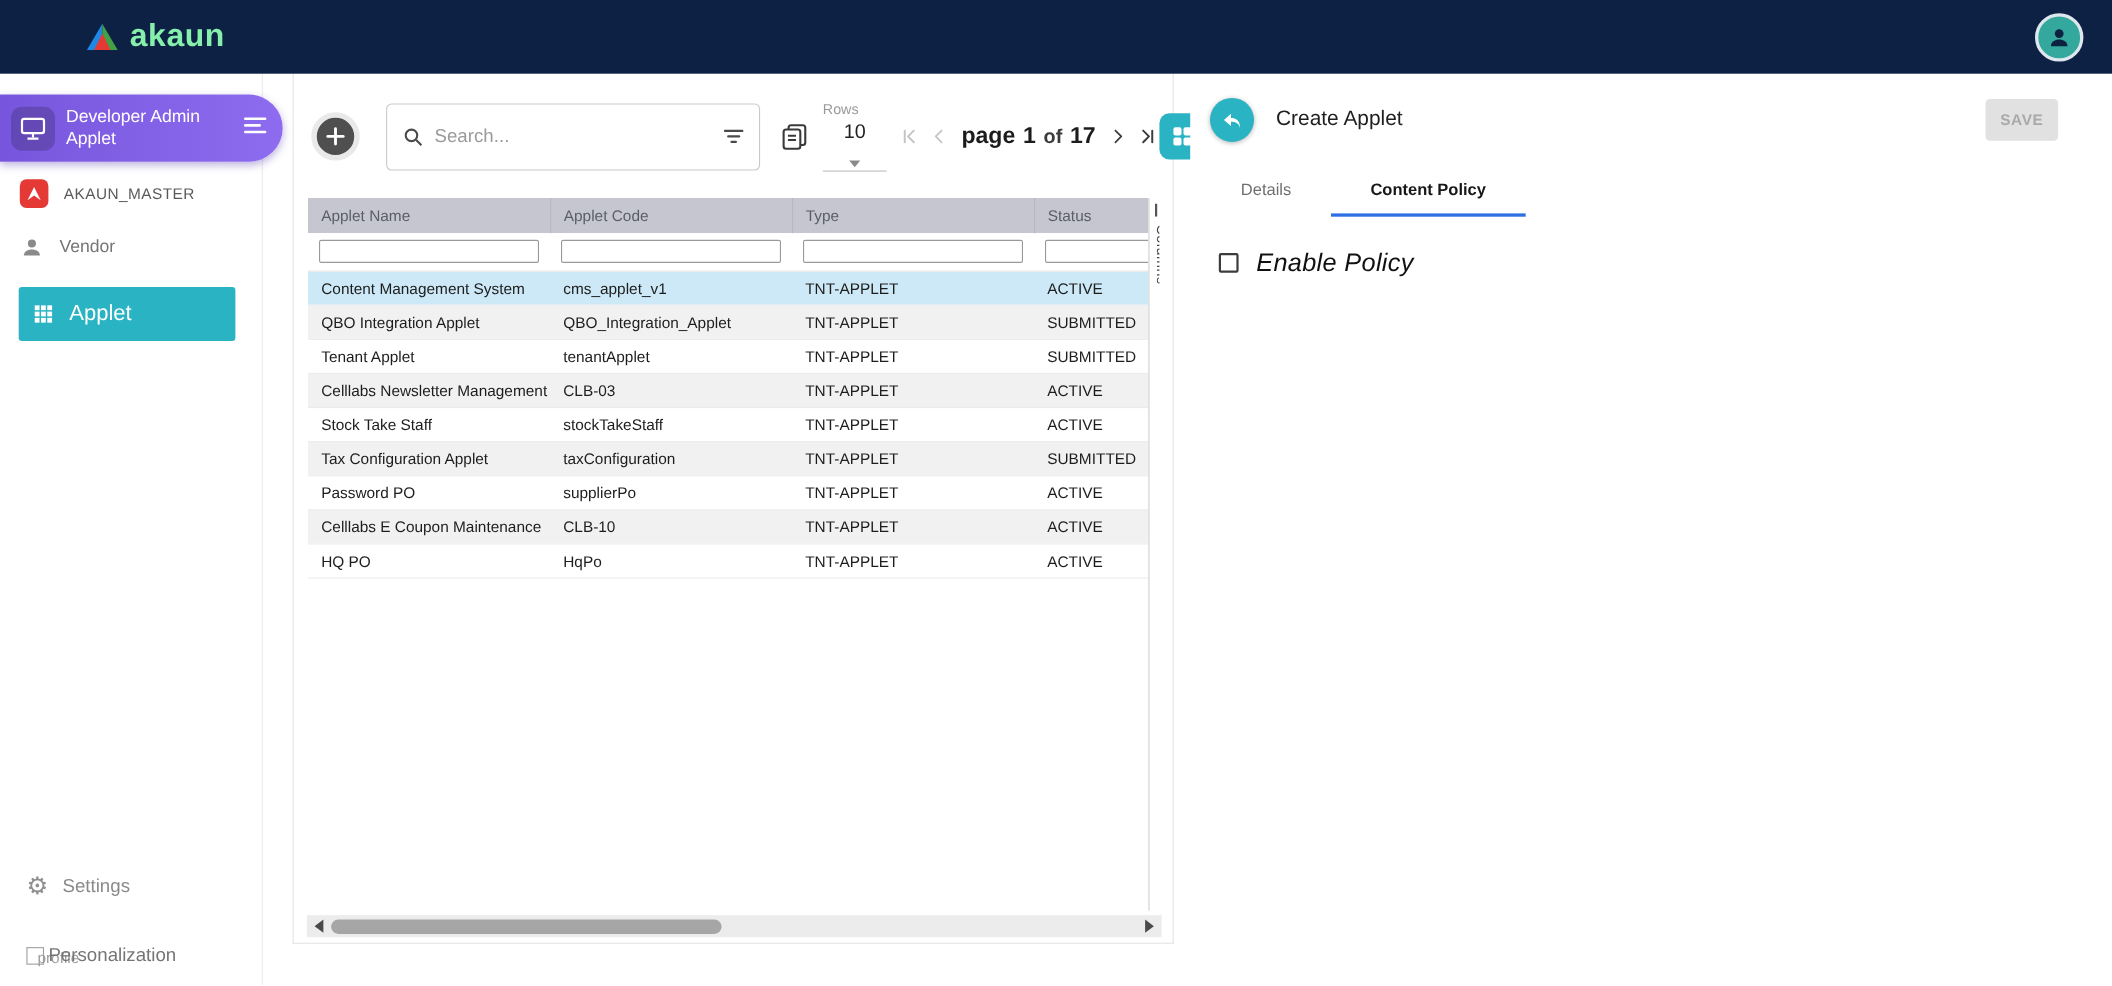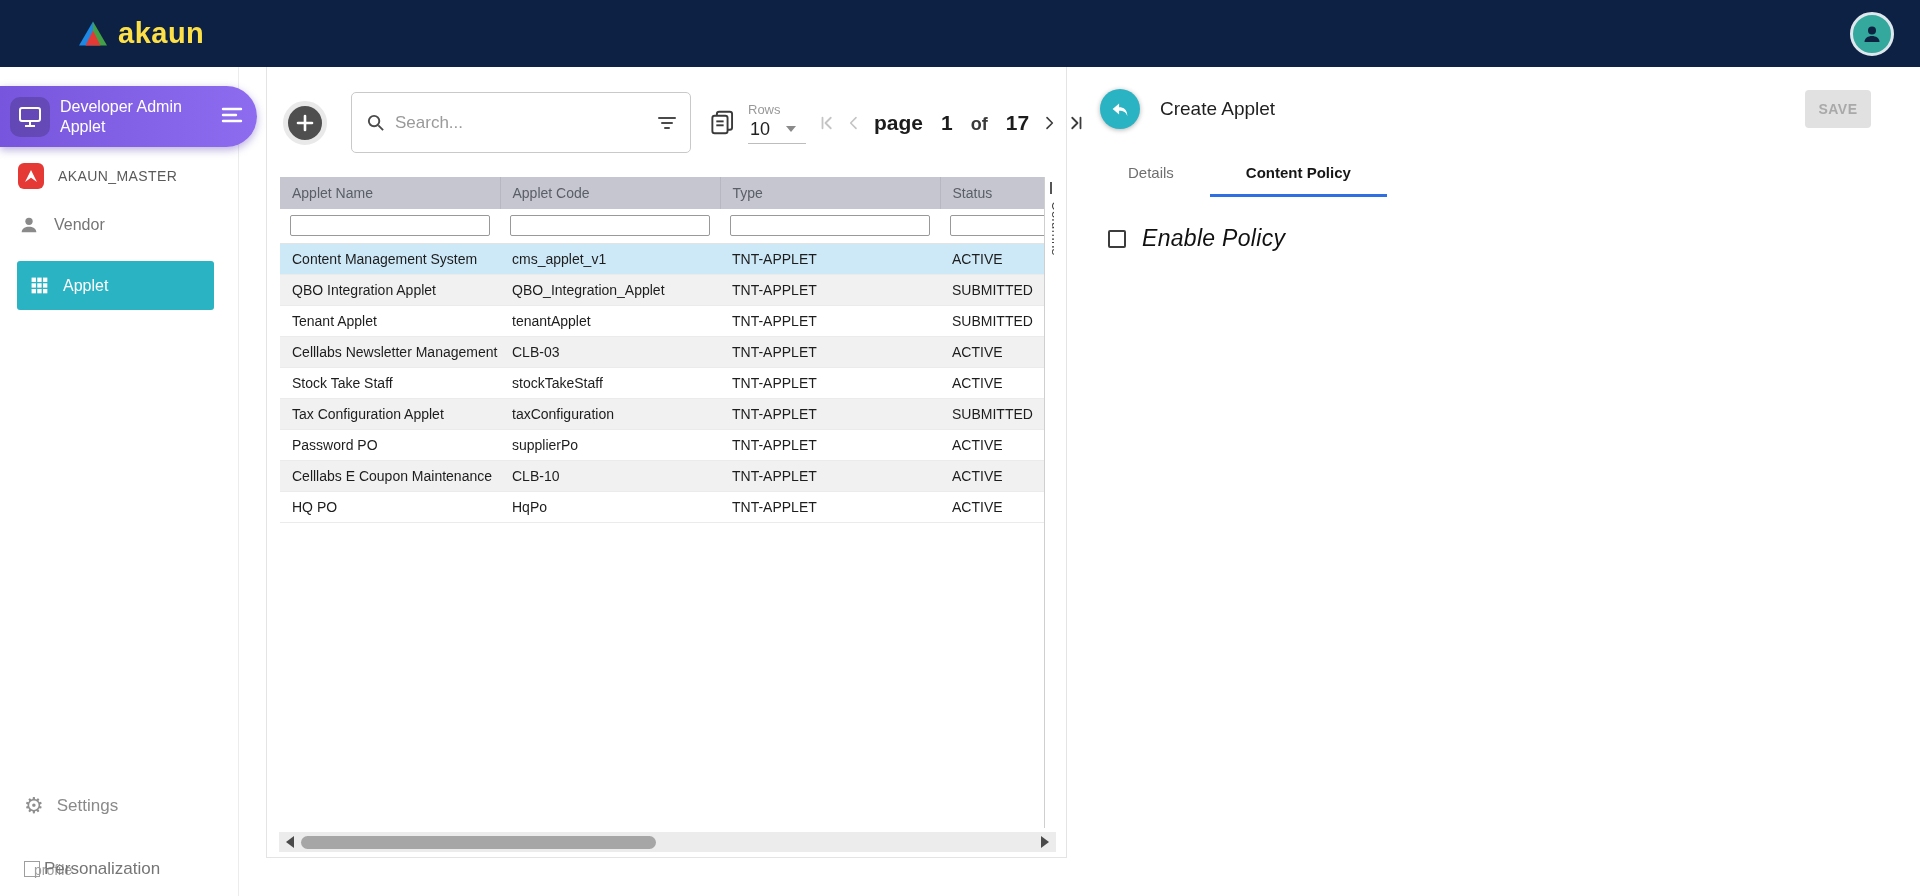--- a/index.html
+++ b/index.html
@@ -7,21 +7,21 @@
     --selected-row:#cde9f7; --header-bg:#c6c6d0; --tab-underline:#2f6fe4;
   }
   *{margin:0;padding:0;box-sizing:border-box;}
   body{width:1920px;height:896px;position:relative;overflow:hidden;background:#fff;
        font-family:"Liberation Sans",sans-serif;}
 
   
   .topbar{position:absolute;top:0;left:0;right:0;height:67px;background:var(--topbar-bg);
           display:flex;align-items:center;padding:0 26px;z-index:10;}
   .brand{display:flex;align-items:center;gap:10px;margin-left:52px;}
-  .brand-text{color:#fde047;font-size:29px;font-weight:700;letter-spacing:.5px;}
+  .brand-text{color:#86efac;font-size:29px;font-weight:700;letter-spacing:.5px;}
   .avatar{margin-left:auto;width:44px;height:44px;border-radius:50%;background:#35a89e;
           border:3px solid #dfe7ee;display:flex;align-items:center;justify-content:center;}
 
   
   .sidebar{position:absolute;top:67px;left:0;width:239px;bottom:0;background:#fff;
            border-right:1px solid #ececec;}
   .side-header{position:absolute;top:19px;left:0;width:257px;height:61px;z-index:5;color:#fff;
            background:linear-gradient(90deg,var(--purple-start),var(--purple-end));
            border-radius:0 31px 31px 0;display:flex;align-items:center;padding:0 14px 0 10px;
            box-shadow:0 3px 8px rgba(60,30,160,.35);}
@@ -31,21 +31,21 @@
   .side-header .hamburger{flex:none;cursor:pointer;}
   .side-menu{position:absolute;top:87px;left:0;right:0;}
   .side-item{display:flex;align-items:center;gap:14px;padding-left:18px;height:44px;
              color:#757575;font-size:16px;cursor:pointer;}
   .side-item.master{font-size:14px;color:#5a5a5a;font-weight:500;letter-spacing:.4px;}
   .side-item.vendor{margin-top:5px;}
   .master-badge{width:26px;height:26px;border-radius:6px;background:#e53935;display:flex;
              align-items:center;justify-content:center;flex:none;}
   .side-item-active{margin:14px 24px 0 17px;height:49px;background:var(--accent);color:#fff;
              border-radius:3px;display:flex;align-items:center;gap:14px;padding-left:13px;
-             font-size:16px;font-weight:500;cursor:pointer;text-align:center;}
+             font-size:20px;font-weight:500;cursor:pointer;text-align:center;}
   .side-settings{position:absolute;top:717px;left:0;right:0;height:44px;display:flex;
              align-items:center;gap:13px;padding-left:24px;color:#8a8a8a;font-size:17px;cursor:pointer;}
   .gear-glyph{font-size:22px;color:#8f8f8f;line-height:1;}
   .side-personal{position:absolute;top:788px;left:0;right:0;height:30px;color:#757575;
              font-size:17px;cursor:pointer;}
   .side-personal .pcheck{position:absolute;left:24px;top:6px;width:16px;height:16px;
              border:1px solid #9e9e9e;background:#fff;}
   .side-personal .profile-ghost{position:absolute;left:34px;top:7px;font-size:14px;color:#9e9e9e;}
   .side-personal .plabel{position:absolute;left:44px;top:4px;}
 
@@ -56,27 +56,27 @@
   .add-btn{width:44px;height:44px;border-radius:50%;background:#4f4f4f;border:5px solid #e9e9e9;
              display:flex;align-items:center;justify-content:center;cursor:pointer;flex:none;}
   .search-box{margin-left:24px;width:340px;height:61px;border:1px solid #c9c9c9;border-radius:5px;
              display:flex;align-items:center;padding:0 14px;gap:10px;background:#fff;flex:none;}
   .search-box input{border:none;outline:none;flex:1;font-size:17px;color:#555;min-width:0;background:transparent;}
   .search-box input::placeholder{color:#9a9a9a;}
   .copy-btn{margin-left:18px;cursor:pointer;flex:none;display:flex;}
   .rows-box{margin-left:12px;flex:none;cursor:pointer;}
   .rows-label{font-size:13px;color:#999;}
   .rows-value-wrap{display:flex;align-items:center;gap:16px;border-bottom:1px solid #bdbdbd;
-             width:58px;padding:2px 2px 3px 2px;}
+             width:58px;padding:2px 2px 3px 2px;flex-direction:column;}
   .rows-value{font-size:18px;color:#212121;}
   .caret-down{width:0;height:0;border-left:5px solid transparent;border-right:5px solid transparent;
              border-top:6px solid #8a8a8a;}
   .pager{margin-left:10px;display:flex;align-items:center;gap:6px;flex:none;}
   .pg-btn{background:none;border:none;cursor:pointer;display:flex;align-items:center;padding:2px;}
-  .pg-text{display:flex;align-items:baseline;gap:18px;margin:0 4px;font-size:21px;color:#1c1c1c;}
+  .pg-text{display:flex;align-items:baseline;gap:7px;margin:0 4px;font-size:21px;color:#1c1c1c;}
   .pg-text .b{font-weight:700;}
   .pg-text .of{font-size:18px;font-weight:600;color:#3a3a3a;}
   .grid-btn{margin-left:auto;width:42px;height:42px;border-radius:9px;background:var(--accent);
              border:none;display:flex;align-items:center;justify-content:center;cursor:pointer;flex:none;}
 
   
   .table-zone{display:flex;margin:24px 12px 0 13px;flex:1;overflow:hidden;}
   .table-scroll{width:764px;overflow:hidden;flex:none;}
   table{border-collapse:collapse;width:880px;table-layout:fixed;}
   col{width:220px;}

